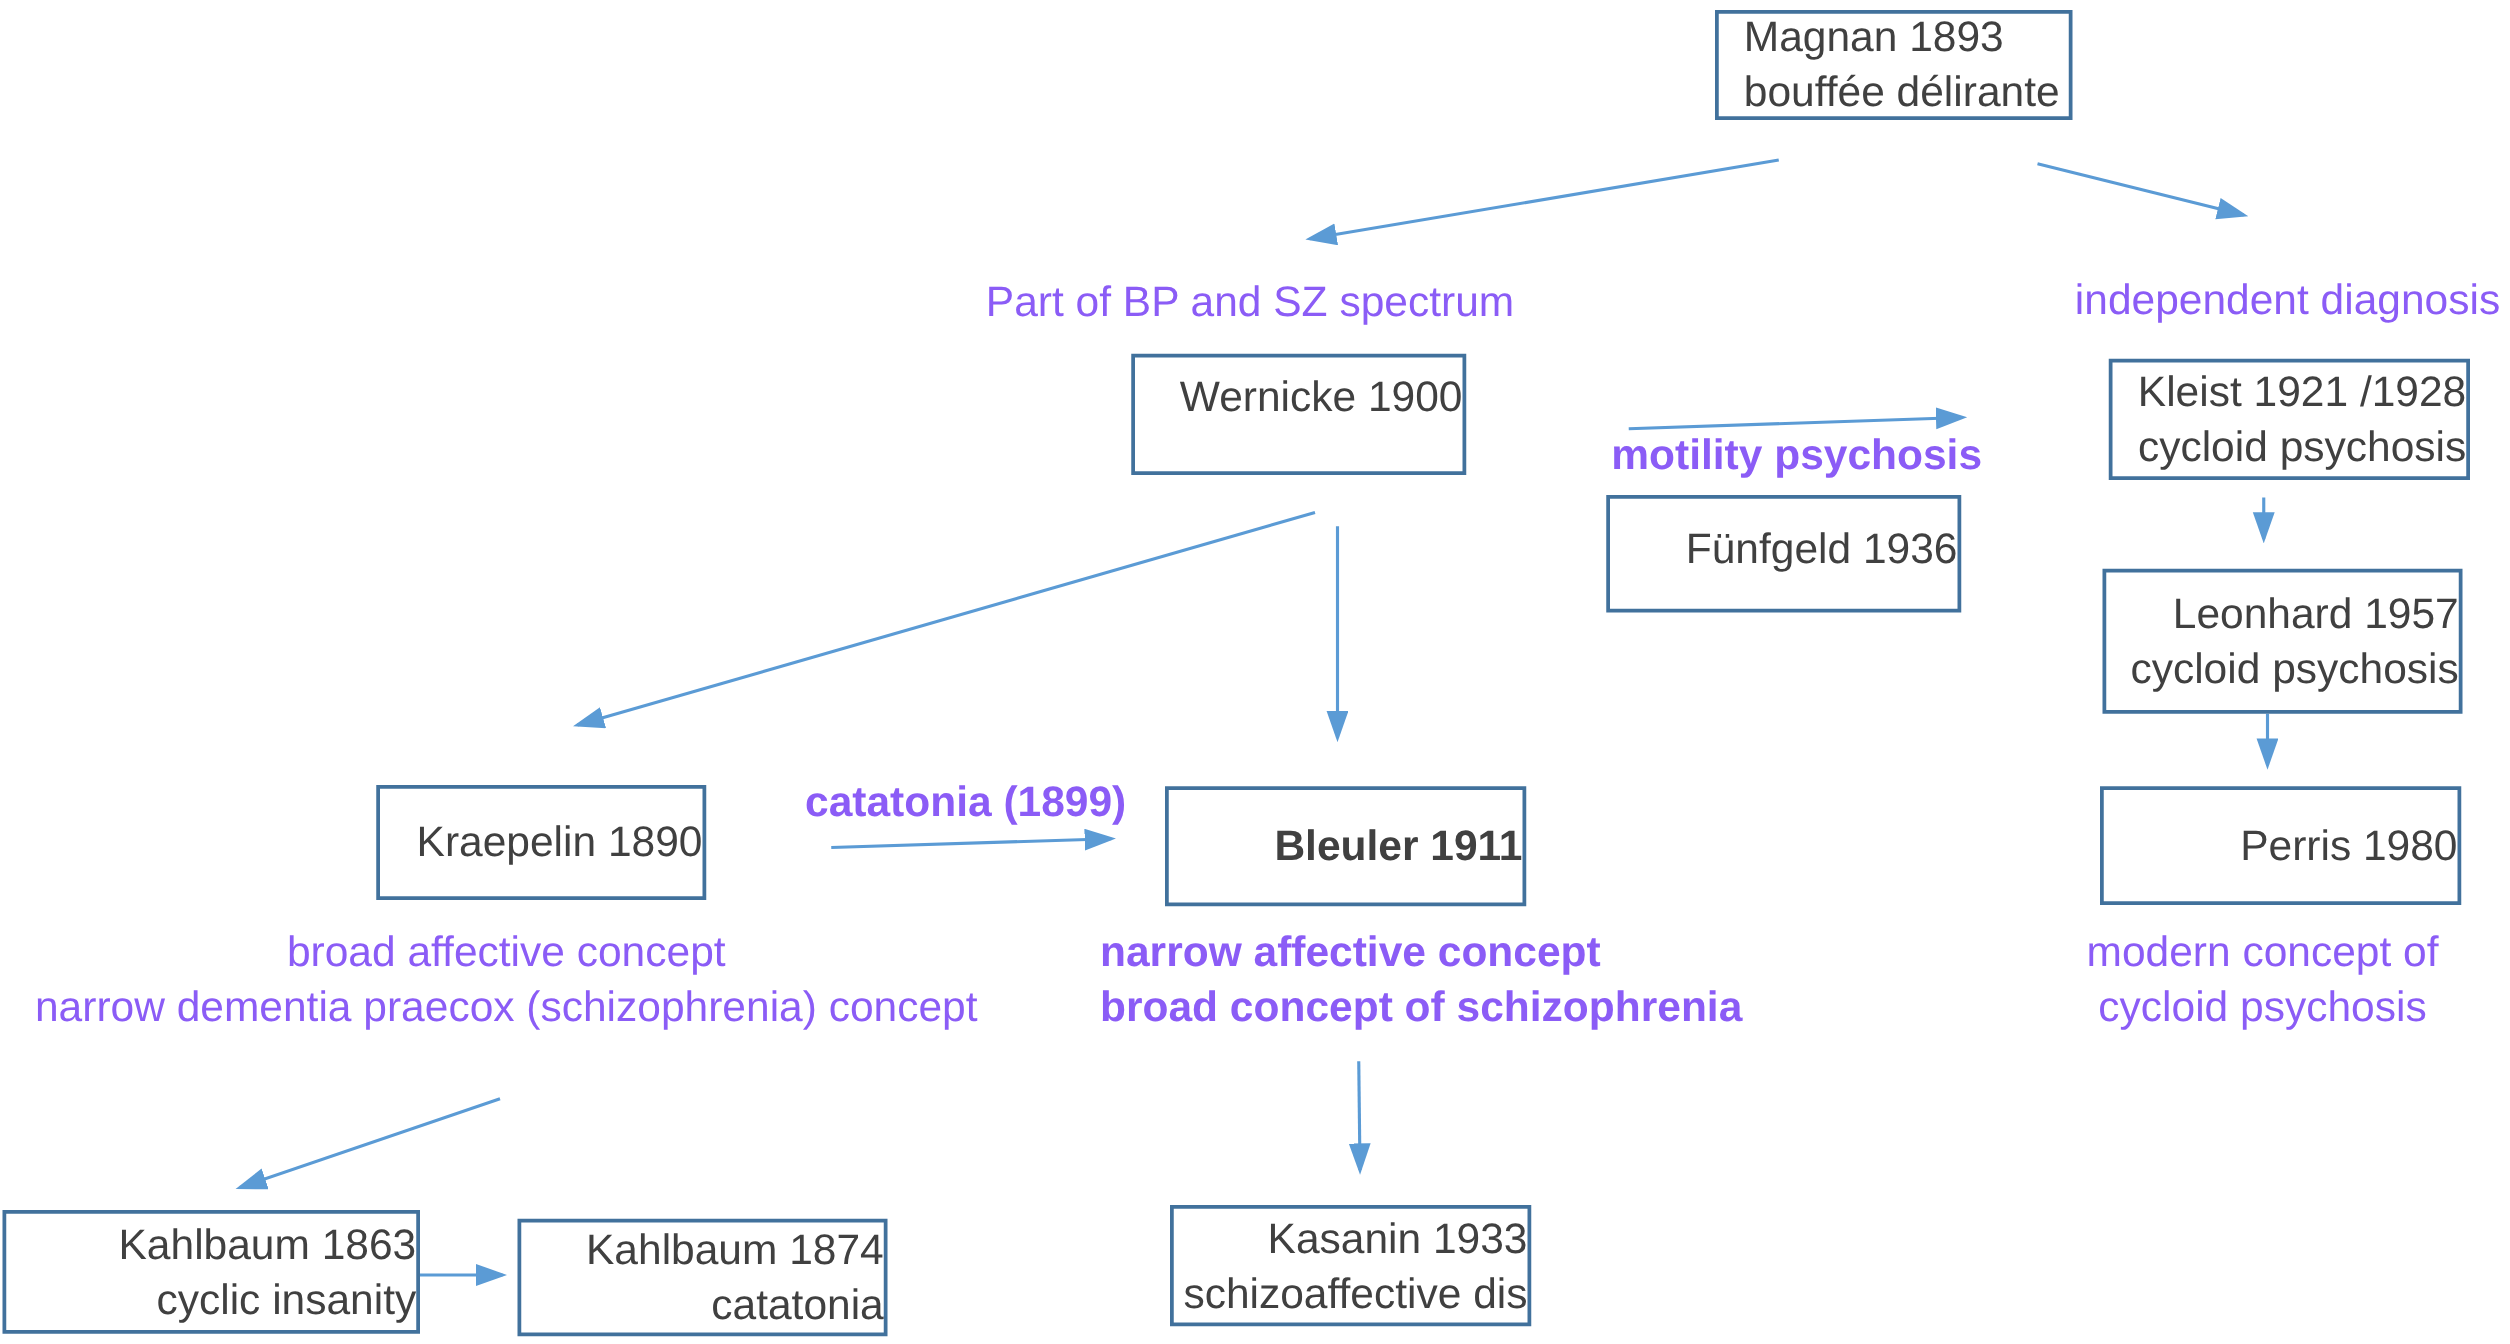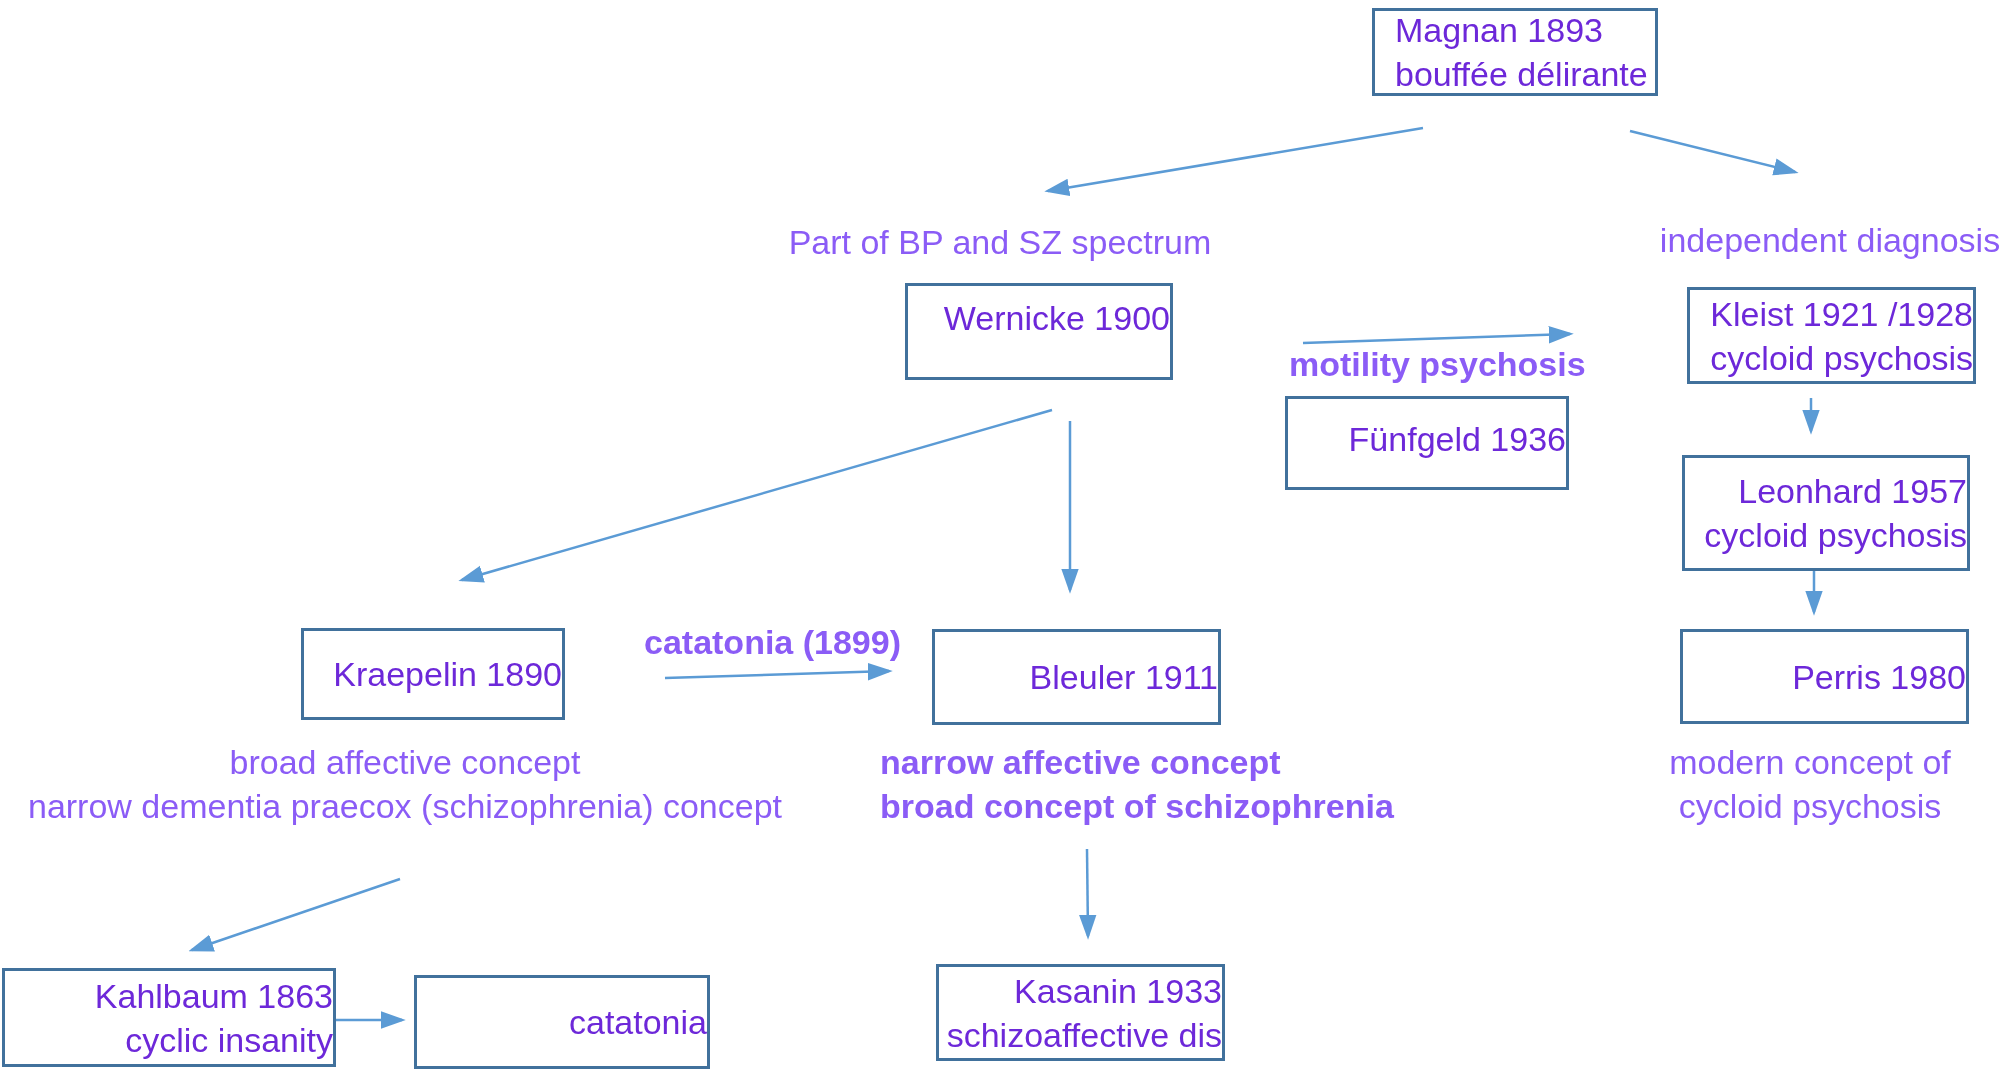--- a/index.html
+++ b/index.html
@@ -23,21 +23,21 @@
   }
   .node {
     position: absolute;
     box-sizing: border-box;
     background: #ffffff;
     display: flex;
     flex-direction: column;
     justify-content: center;
     font-size: 34px;
     line-height: 44px;
-    color: #6d28d9;
+    color: #404040;
     white-space: nowrap;
   }
   .node.valign-top { justify-content: flex-start; }
   .node.align-left { align-items: flex-start; }
   .node.align-center { align-items: flex-end; }
   .label {
     position: absolute;
     font-size: 34px;
     line-height: 44px;
     color: #8b5cf6;
@@ -89,28 +89,29 @@
       <div class="node align-center" style="left: 1682px; top: 455px; width: 288px; height: 116px; border: 3px solid rgb(65, 113, 156);">
         <span class="tline">Leonhard 1957</span>
         <span class="tline">cycloid psychosis</span>
       </div>
       <div class="node align-center" style="left: 1680px; top: 629px; width: 289px; height: 95px; border: 3px solid rgb(65, 113, 156);">
         <span class="tline">Perris 1980</span>
       </div>
       <div class="node align-center" style="left: 301px; top: 628px; width: 264px; height: 92px; border: 3px solid rgb(65, 113, 156);">
         <span class="tline">Kraepelin 1890</span>
       </div>
-      <div class="node align-center" style="left: 932px; top: 629px; width: 289px; height: 96px; border: 3px solid rgb(65, 113, 156);">
+      <div class="node align-center" style="left: 932px; top: 629px; width: 289px; height: 96px; border: 3px solid rgb(65, 113, 156); font-weight: bold;">
         <span class="tline">Bleuler 1911</span>
       </div>
       <div class="node align-center" style="left: 2px; top: 968px; width: 334px; height: 99px; border: 3px solid rgb(65, 113, 156);">
         <span class="tline">Kahlbaum 1863</span>
         <span class="tline">cyclic insanity</span>
       </div>
       <div class="node align-center" style="left: 414px; top: 975px; width: 296px; height: 94px; border: 3px solid rgb(65, 113, 156);">
+        <span class="tline">Kahlbaum 1874</span>
         <span class="tline">catatonia</span>
       </div>
       <div class="node align-center" style="left: 936px; top: 964px; width: 289px; height: 97px; border: 3px solid rgb(65, 113, 156);">
         <span class="tline">Kasanin 1933</span>
         <span class="tline">schizoaffective dis</span>
       </div>
     </div>
   <div id="label-layer">
       <div class="label align-center" style="left: 765px; top: 220px; width: 470px;">
         <span class="tline">Part of BP and SZ spectrum</span>

